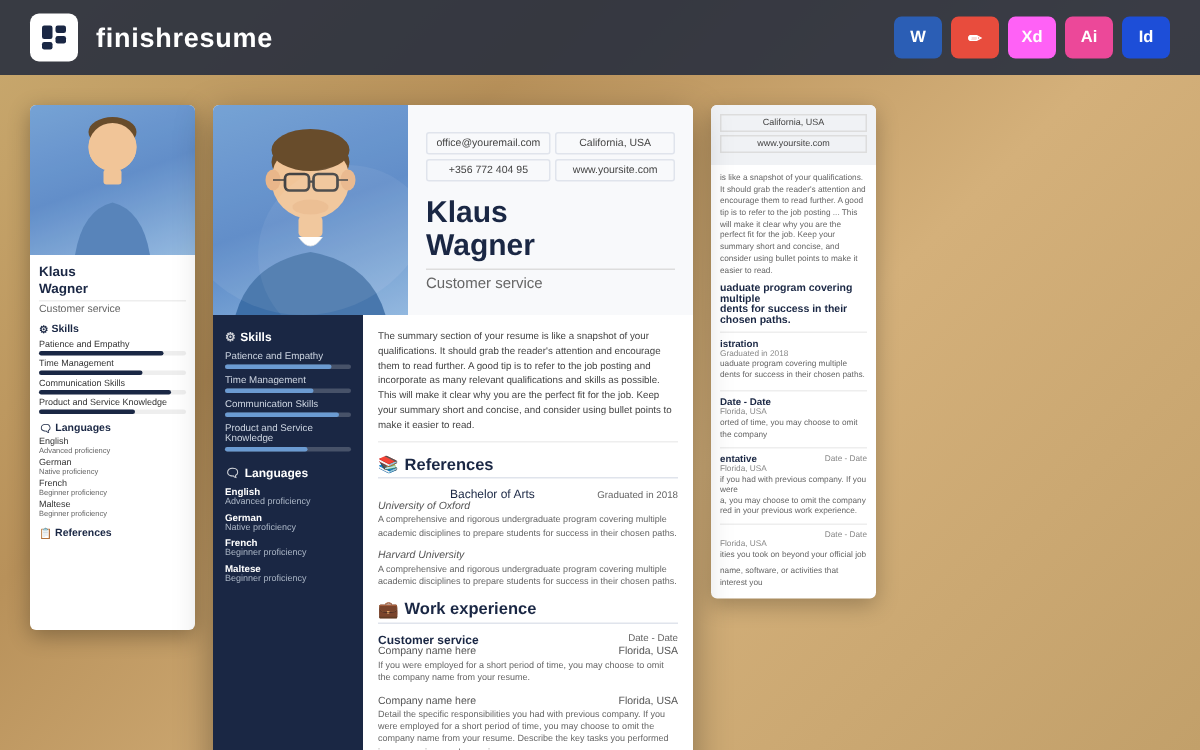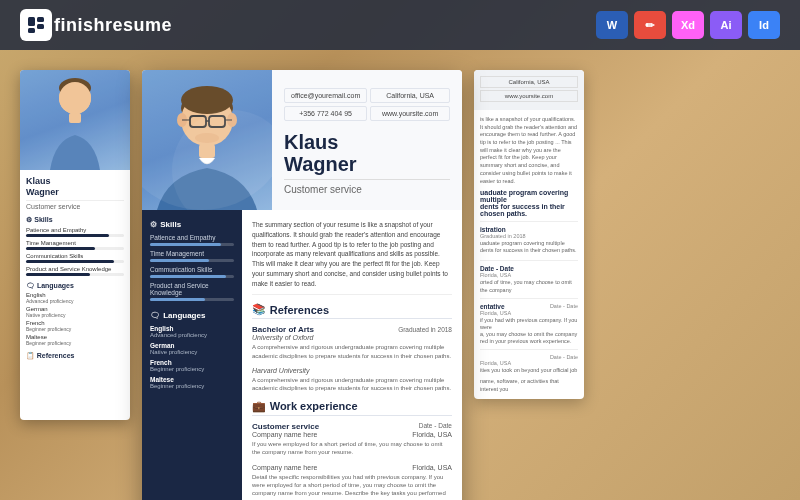--- a/index.html
+++ b/index.html
@@ -29,21 +29,21 @@
       display: flex;
       align-items: center;
       padding: 0 20px;
       z-index: 10;
       gap: 12px;
     }
 
     .logo-area {
       display: flex;
       align-items: center;
-      gap: 2px;
+      gap: 12px;
       color: white;
       font-size: 18px;
       font-weight: bold;
       letter-spacing: 0.5px;
     }
 
     .logo-icon {
       width: 32px;
       height: 32px;
       background: white;
@@ -67,22 +67,22 @@
       display: flex;
       align-items: center;
       justify-content: center;
       font-size: 11px;
       font-weight: bold;
       color: white;
     }
     .badge-word { background: #2b5eb5; }
     .badge-pen { background: #e84c3d; }
     .badge-xd { background: #ff61f6; color: white; }
-    .badge-ai { background: #8b5cf6; }
-    .badge-id { background: #3b82f6; text-align: center; }
+    .badge-ai { background: #ec4899; }
+    .badge-id { background: #1d4ed8; text-align: center; }
 
     
     .content-area {
       position: absolute;
       top: 50px;
       left: 0; right: 0; bottom: 0;
       display: flex;
       align-items: flex-start;
       padding: 20px;
       gap: 12px;
@@ -328,22 +328,23 @@
     }
 
     .edu-header {
       display: flex;
       justify-content: space-between;
       align-items: baseline;
     }
 
     .edu-degree {
       font-size: 8px;
-      font-weight: bold;
+      font-weight: normal;
       color: #1a2744;
+      margin-left: 48px;
     }
 
     .edu-year {
       font-size: 6.5px;
       color: #666;
     }
 
     .edu-university {
       font-size: 7px;
       color: #555;

